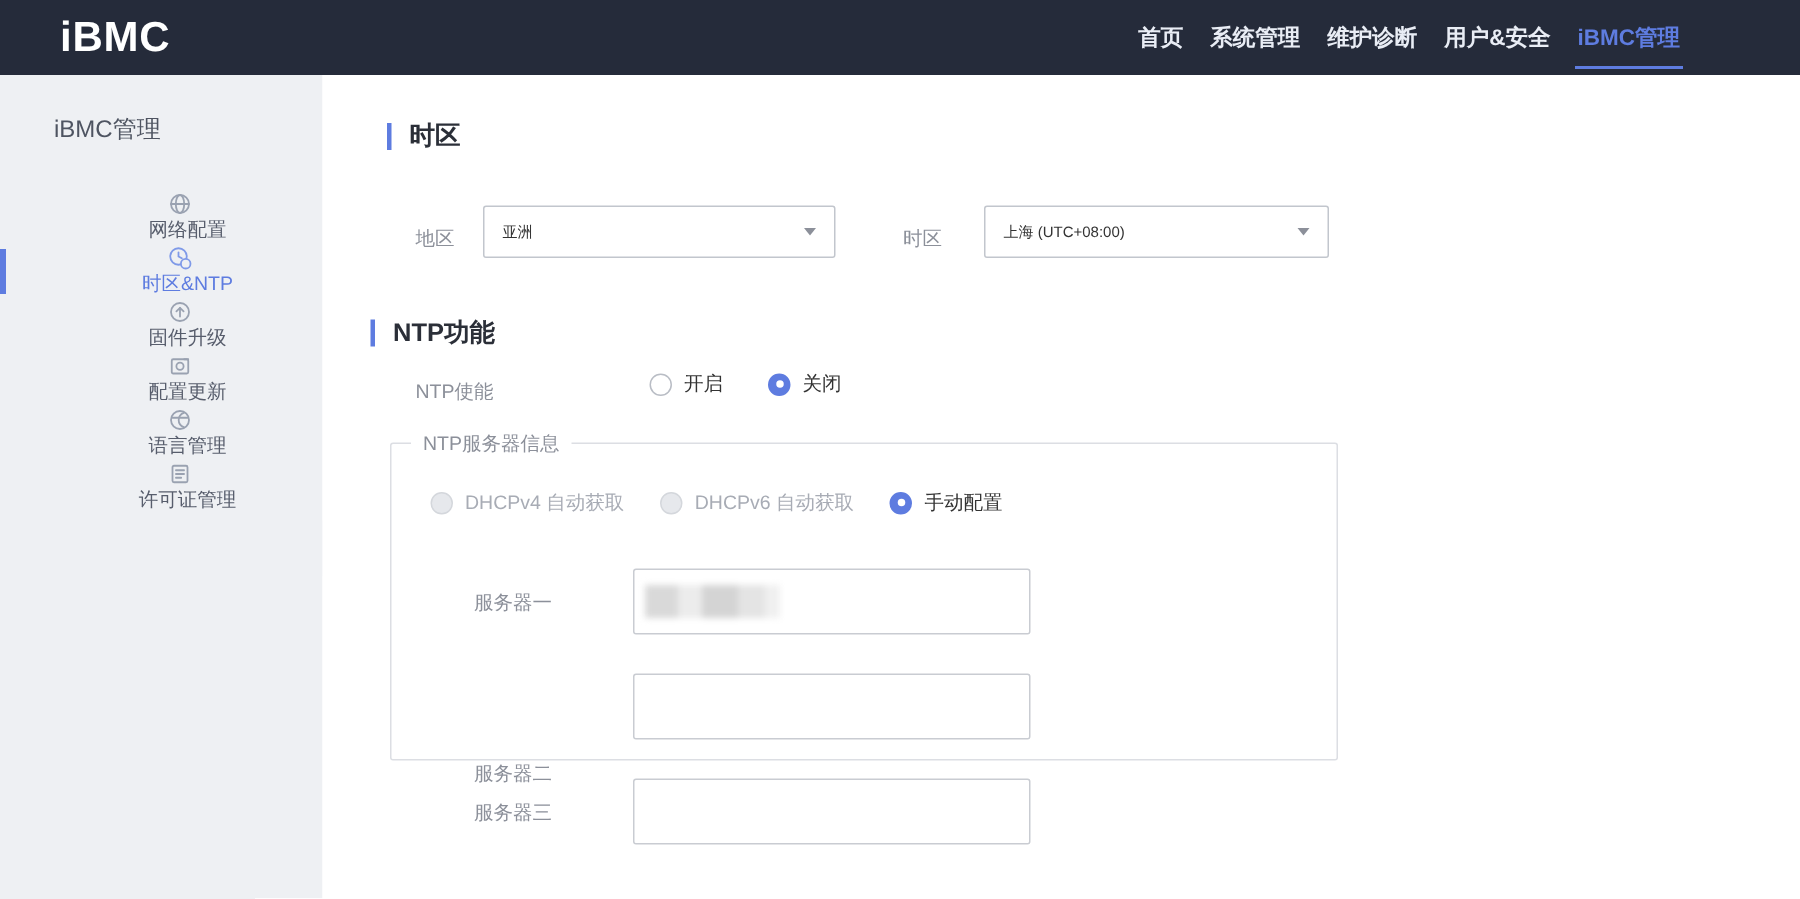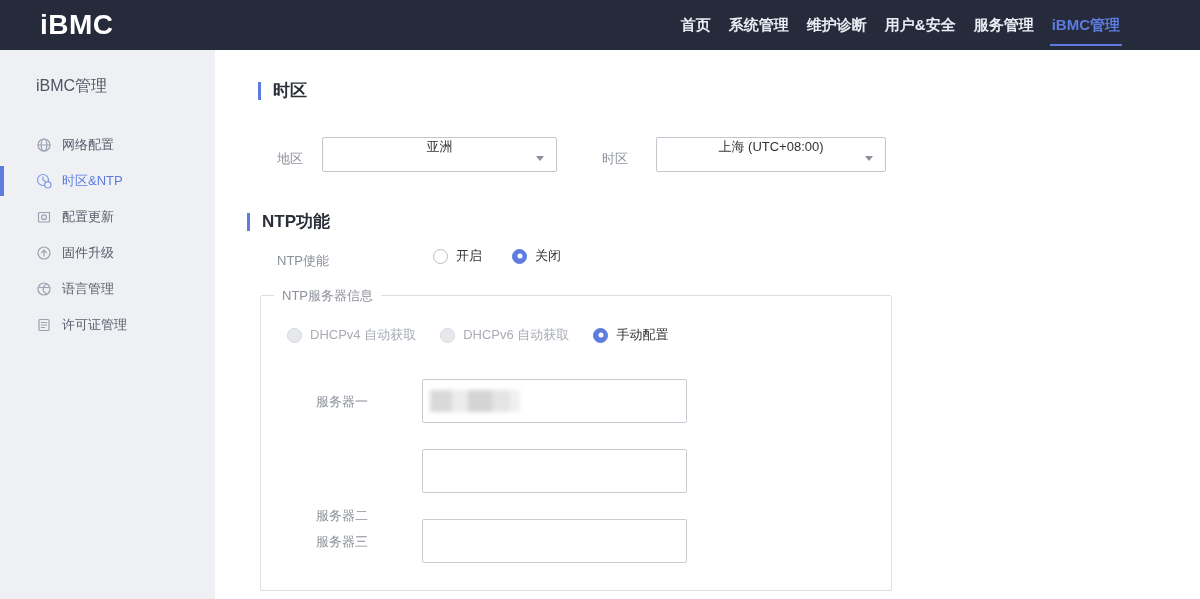--- a/index.html
+++ b/index.html
@@ -11,46 +11,46 @@
   .logo { margin-left:40px; font-size:28px; font-weight:bold; color:#ffffff; letter-spacing:.5px; }
   .nav { margin-left:auto; margin-right:80px; display:flex; gap:18px; height:100%; align-items:center; }
   .nav-item { position:relative; height:100%; display:flex; align-items:center; color:#e9edf5; font-size:15px; font-weight:bold; cursor:pointer; white-space:nowrap; }
   .nav-item.active { color:#5e7ce0; }
   .nav-item.active::after { content:""; position:absolute; left:-2px; right:-2px; bottom:4px; height:2px; background:#5e7ce0; }
 
   
   .sidebar { position:absolute; top:50px; left:0; bottom:0; width:215px; background:#eef0f3; }
   .sidebar-title { margin:26px 0 0 36px; font-size:16px; color:#4e5461; }
   .menu { margin-top:30px; }
-  .menu-item { position:relative; display:flex; align-items:center; height:36px; padding-left:35px; font-size:13px; color:#575d6c; cursor:pointer; }
+  .menu-item { position:relative; display:flex; align-items:center; height:36px; padding-left:35px; font-size:13px; color:#575d6c; cursor:pointer;flex-direction:column; }
   .menu-item .icon { width:17px; height:17px; margin-right:10px; display:flex; align-items:center; justify-content:center; }
   .menu-item svg { stroke:#9aa2b1; fill:none; stroke-width:1.2; stroke-linecap:round; stroke-linejoin:round; }
   .menu-item.active { color:#5e7ce0; }
   .menu-item.active svg { stroke:#7f9ae8; }
   .menu-item.active::before { content:""; position:absolute; left:0; top:3px; bottom:3px; width:4px; background:#5e7ce0; }
   .collapse-tab { position:absolute; top:347px; left:215px; width:19px; height:37px; background:#eef0f3; border-radius:0 10px 10px 0; display:flex; align-items:center; justify-content:center; color:#4f7de8; font-size:15px; font-weight:bold; cursor:pointer; }
 
   
   .main { position:absolute; top:50px; left:215px; right:0; bottom:0; background:#fff; }
   .section-title { position:absolute; display:flex; align-items:center; gap:12px; font-size:17px; font-weight:bold; color:#2b2f38; }
   .accent-bar { width:3px; height:18px; background:#5e7ce0; }
   .form-label { position:absolute; font-size:13px; color:#8c909a; white-space:nowrap; }
 
-  .select { position:absolute; background:#fff; border:1px solid #c2c6cd; border-radius:2px; display:flex; align-items:center; padding:0 12px; font-size:13px; color:#333; cursor:pointer;flex-direction:column; }
+  .select { position:absolute; background:#fff; border:1px solid #c2c6cd; border-radius:2px; display:flex; align-items:center; padding:0 12px; font-size:10px; color:#333; cursor:pointer; }
   .caret { margin-left:auto; width:0; height:0; border-left:4px solid transparent; border-right:4px solid transparent; border-top:5px solid #8c909a; }
 
   .radio-row { position:absolute; display:flex; align-items:flex-start; }
   .radio-item { display:flex; align-items:center; gap:8px; font-size:13px; color:#333; cursor:pointer; white-space:nowrap; }
   .radio { position:relative; width:15px; height:15px; border-radius:50%; border:1px solid #b9bdc5; background:#fff; flex:0 0 15px; }
   .radio.selected { background:#5e7ce0; border-color:#5e7ce0; }
   .radio.selected::after { content:""; position:absolute; left:50%; top:50%; transform:translate(-50%,-50%); width:5px; height:5px; border-radius:50%; background:#fff; }
   .radio.disabled { background:#e6e8ec; border-color:#d4d7dc; }
   .radio-item.disabled { color:#a8acb5; cursor:default; }
 
-  .group { position:absolute; left:45px; top:245px; width:632px; height:296px; border:1px solid #dcdee3; border-radius:2px; }
+  .group { position:absolute; left:45px; top:245px; width:632px; height:212px; border:1px solid #dcdee3; border-radius:2px; }
   .group-legend { position:absolute; top:-9px; left:13px; background:#fff; padding:0 8px; font-size:13px; color:#8c909a; }
   .mode-row { position:absolute; left:26px; top:30px; display:flex; gap:24px; }
 
   .server-label { position:absolute; left:55px; font-size:13px; color:#8c909a; }
   .input-wrap { position:absolute; left:161px; width:265px; height:44px; }
   .input-wrap input { width:100%; height:100%; border:1px solid #c9ccd2; border-radius:2px; padding:0 10px; font-size:13px; color:#333; outline:none; background:#fff; font-family:inherit; }
   .redact { position:absolute; left:8px; top:11px; display:flex; filter:blur(2px); pointer-events:none; }
   .redact span { height:22px; display:inline-block; }
 </style>
 </head>
@@ -58,21 +58,20 @@
 
 <div class="screen">
 
   <div class="header">
     <div class="logo">iBMC</div>
     <div class="nav">
       <div class="nav-item">首页</div>
       <div class="nav-item">系统管理</div>
       <div class="nav-item">维护诊断</div>
       <div class="nav-item">用户&amp;安全</div>
-      <div class="nav-item">服务管理</div>
       <div class="nav-item active">iBMC管理</div>
     </div>
   </div>
 
   <div class="sidebar">
     <div class="sidebar-title">iBMC管理</div>
     <div class="menu">
 
       <div class="menu-item">
         <span class="icon">
@@ -92,37 +91,37 @@
               <polyline points="7,4.2 7,7 9.2,8.2"></polyline>
               <circle cx="11.8" cy="11.8" r="3.2" fill="#eef0f3"></circle>
             </svg>
         </span>
         <span>时区&amp;NTP</span>
       </div>
 
       <div class="menu-item">
         <span class="icon">
           <svg width="16" height="16" viewBox="0 0 16 16">
+              <circle cx="8" cy="8" r="6"></circle>
+              <line x1="8" y1="11" x2="8" y2="5.2"></line>
+              <polyline points="5.6,7.6 8,5.2 10.4,7.6"></polyline>
+            </svg>
+        </span>
+        <span>固件升级</span>
+      </div>
+
+      <div class="menu-item">
+        <span class="icon">
+          <svg width="16" height="16" viewBox="0 0 16 16">
               <rect x="2.5" y="3.5" width="11" height="9.5" rx="1"></rect>
               <circle cx="8" cy="8.2" r="2.4"></circle>
               <line x1="10.8" y1="3.5" x2="13.5" y2="3.5"></line>
             </svg>
         </span>
         <span>配置更新</span>
-      </div>
-
-      <div class="menu-item">
-        <span class="icon">
-          <svg width="16" height="16" viewBox="0 0 16 16">
-              <circle cx="8" cy="8" r="6"></circle>
-              <line x1="8" y1="11" x2="8" y2="5.2"></line>
-              <polyline points="5.6,7.6 8,5.2 10.4,7.6"></polyline>
-            </svg>
-        </span>
-        <span>固件升级</span>
       </div>
 
       <div class="menu-item">
         <span class="icon">
           <svg width="16" height="16" viewBox="0 0 16 16">
               <circle cx="8" cy="8" r="6"></circle>
               <path d="M10.5 3.2 C6 5,6 11,10.5 12.8"></path>
               <line x1="3" y1="6.5" x2="13" y2="6.5"></line>
             </svg>
         </span>

